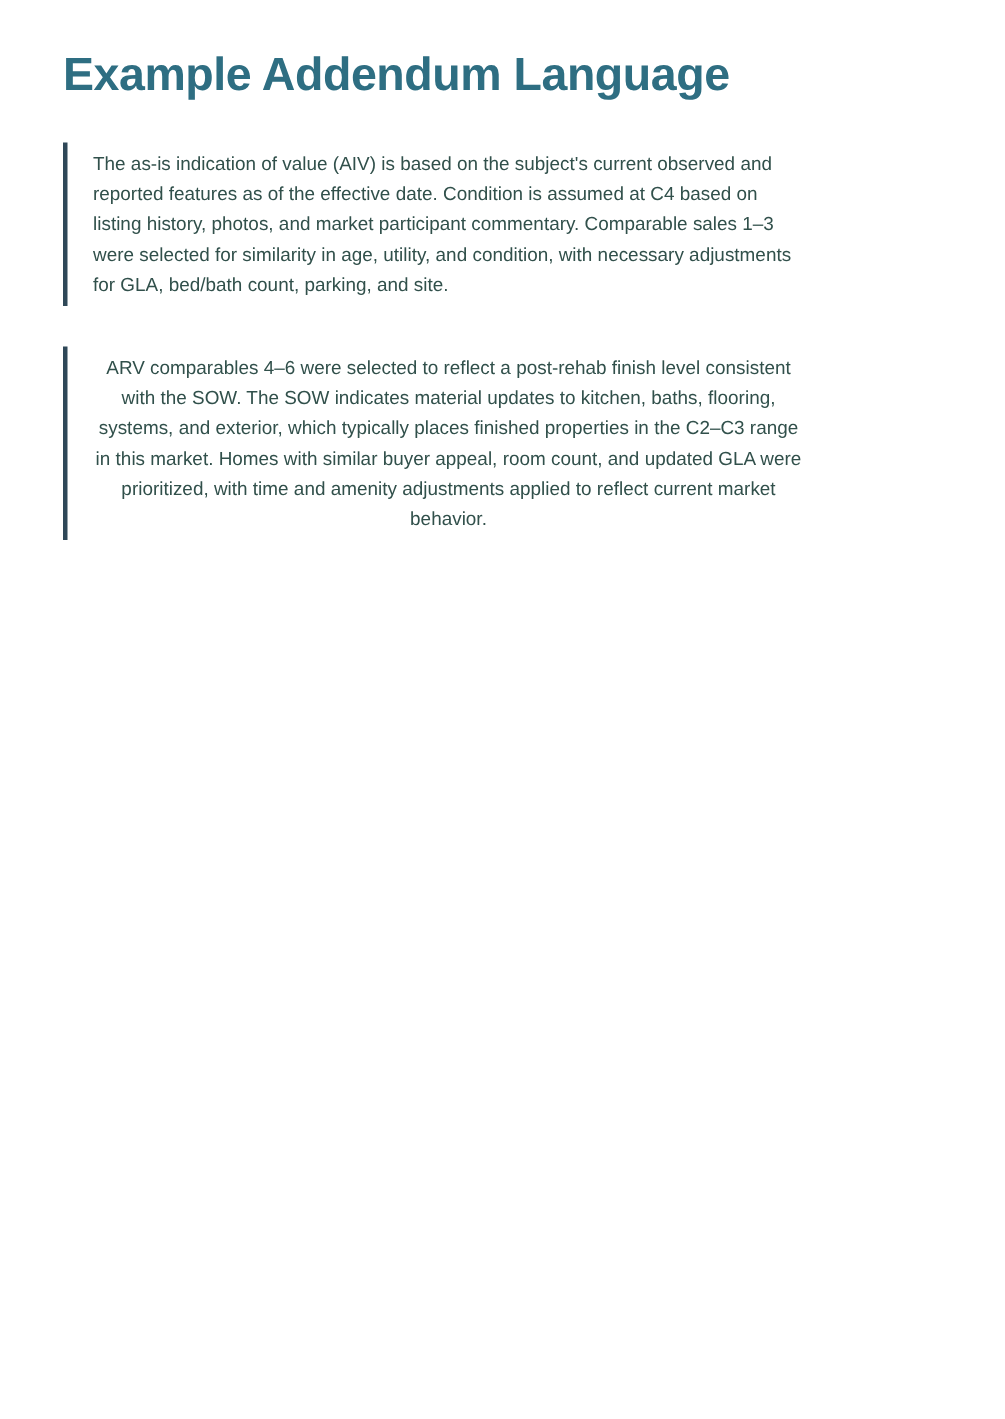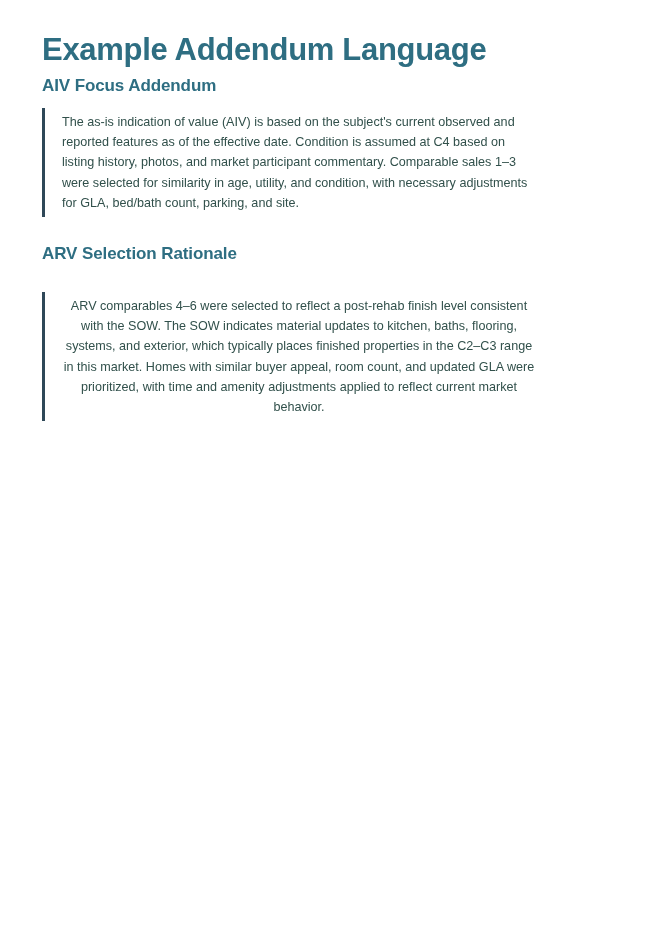--- a/index.html
+++ b/index.html
@@ -61,38 +61,36 @@
 
   .callout-text {
     margin: 0;
     font-size: 12.6px;
     line-height: 20.2px;
     color: #31504b;
     max-width: 580px;
     letter-spacing: 0.01px;
   }
 
-  .sec-1-callout { margin-top: 11px; }
+  .sec-1-callout { margin-top: 25px; }
   .sec-2-heading { margin-top: 26px; }
   .sec-2-callout { margin-top: 27px; text-align: center; }
 
   .sec-2-callout .callout-text { max-width: 565px; }
 </style>
 </head>
 <body>
 
 <div class="page">
 
   <h1 class="doc-title">Example Addendum Language</h1>
 
-  <h2 class="doc-subtitle">AIV Focus Addendum</h2>
 
   <div class="callout sec-1-callout">
     <p class="callout-text">The as-is indication of value (AIV) is based on the subject's current observed and reported features as of the effective date. Condition is assumed at C4 based on listing history, photos, and market participant commentary. Comparable sales 1–3 were selected for similarity in age, utility, and condition, with necessary adjustments for GLA, bed/bath count, parking, and site.</p>
   </div>
 
-  <h2 class="section-heading sec-2-heading">ARV Selection Rationale</h2>
 
   <div class="callout sec-2-callout">
     <p class="callout-text">ARV comparables 4–6 were selected to reflect a post-rehab finish level consistent with the SOW. The SOW indicates material updates to kitchen, baths, flooring, systems, and exterior, which typically places finished properties in the C2–C3 range in this market. Homes with similar buyer appeal, room count, and updated GLA were prioritized, with time and amenity adjustments applied to reflect current market behavior.</p>
   </div>
 
 </div>
 
 </body></html>

